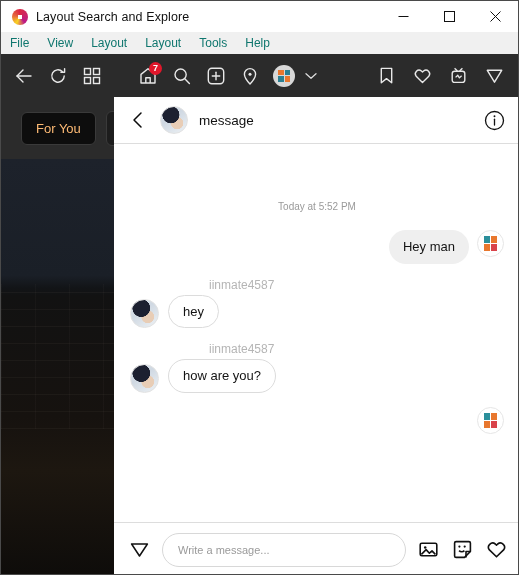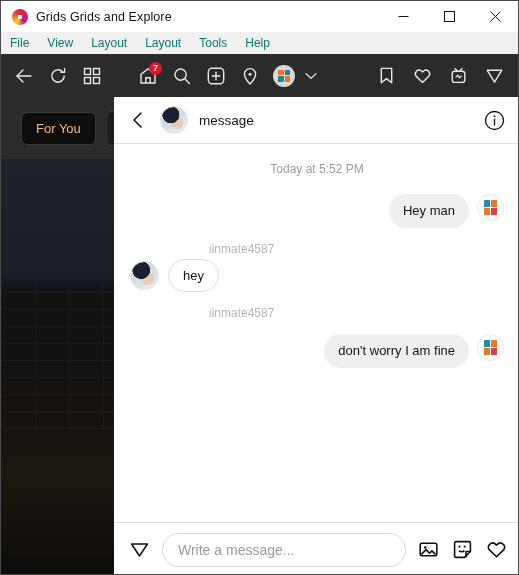--- a/index.html
+++ b/index.html
@@ -252,22 +252,23 @@
   #chat-body {
     flex: 1 1 auto;
     overflow: hidden;
     padding: 18px 16px 8px 16px;
     box-sizing: border-box;
     background: #fff;
   }
   #chat-timestamp {
     text-align: center;
     color: #9a9a9a;
-    font-size: 12px;
+    font-size: 10px;
     margin-bottom: 18px;
+    margin-top: 39px;
   }
 
   .msg-group { margin-bottom: 14px; }
 
   .row-out {
     display: flex;
     align-items: flex-start;
     justify-content: flex-end;
     gap: 8px;
   }
@@ -294,21 +295,21 @@
   }
 
   .in-name {
     font-size: 12px;
     color: #b5b5b5;
     margin-left: 79px;
     margin-bottom: 3px;
   }
   .row-in {
     display: flex;
-    align-items: center;
+    align-items: flex-end;
     gap: 9px;
   }
   .row-in .person-avatar { width: 29px; height: 29px; }
   .bubble-in {
     background: #ffffff;
     border: 1px solid #dcdcdc;
     color: #141414;
     font-size: 13px;
     border-radius: 18px;
     padding: 8px 14px;
@@ -326,39 +327,39 @@
     box-sizing: border-box;
     background: #fff;
     gap: 10px;
   }
   #send-icon-btn { width: 26px; height: 26px; display:flex; align-items:center; justify-content:center; color:#111; flex:0 0 auto; }
   #message-input {
     flex: 1 1 auto;
     height: 20px;
     border: 1px solid #d8d8d8;
     border-radius: 17px;
-    font-size: 14px;
+    font-size: 11px;
     color: #8c8c8c;
     padding: 16px 15px;
     outline: none;
     box-sizing: border-box;
     background: #fff;
     font-family: "Liberation Sans", sans-serif;
   }
   #message-input::placeholder { color: #9a9a9a; opacity: 1; }
   .input-action { width: 24px; height: 24px; display:flex; align-items:center; justify-content:center; color:#111; flex:0 0 auto; }
 </style>
 </head>
 <body>
 
 <div id="app-window">
 
   <div id="title-bar">
     <div id="app-logo"></div>
-    <div id="app-title">Grids  Grids and Explore</div>
+    <div id="app-title">Layout  Search and Explore</div>
     <div class="win-controls">
       <div class="win-btn">
         <svg width="11" height="11" viewBox="0 0 11 11">
             <line x1="0.5" y1="5.5" x2="10.5" y2="5.5" stroke="currentColor" stroke-width="1"></line>
           </svg>
       </div>
       <div class="win-btn">
         <svg width="11" height="11" viewBox="0 0 11 11">
             <rect x="0.5" y="0.5" width="10" height="10" fill="none" stroke="currentColor" stroke-width="1"></rect>
           </svg>
@@ -527,25 +528,28 @@
       <div class="msg-group">
         <div class="in-name">iinmate4587</div>
         <div class="row-in">
           <div class="person-avatar"></div>
           <div class="bubble-in">hey</div>
         </div>
       </div>
 
       <div class="msg-group">
         <div class="in-name">iinmate4587</div>
+        <div class="row-in">
+          <div class="person-avatar"></div>
+          <div class="bubble-in">how are you?</div>
+        </div>
       </div>
 
       <div class="msg-group">
         <div class="row-out">
-          <div class="bubble-out">don't worry I am fine</div>
           <div class="tile-avatar">
             <span class="tile-logo" style="width:13px;height:15px;">
               <i style="background:#2b8f9b"></i>
                 <i style="background:#e8772e"></i>
               <i style="background:#e8772e"></i>
                 <i style="background:#d9434a"></i>
             </span>
           </div>
         </div>
       </div>

